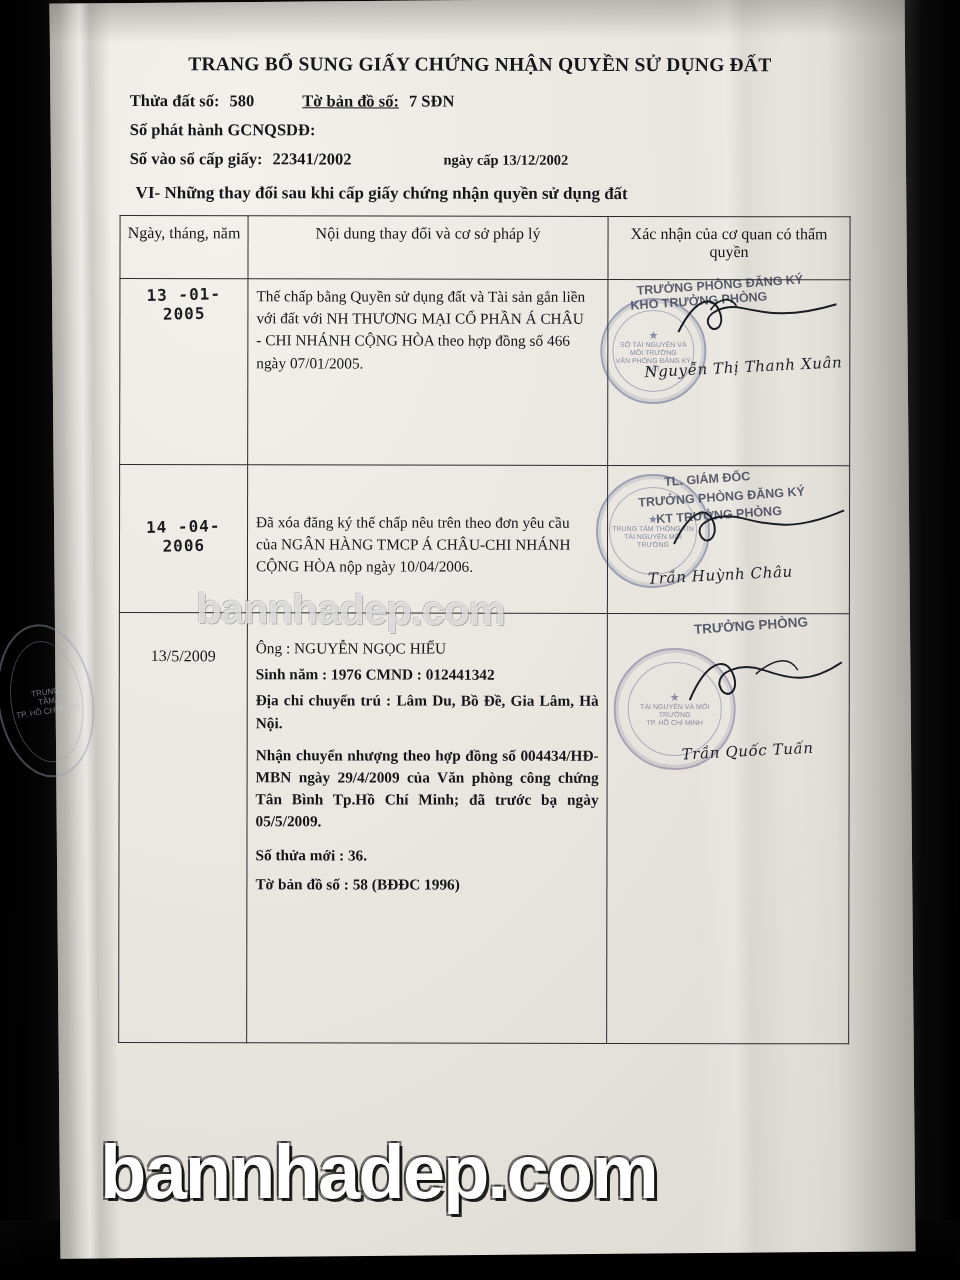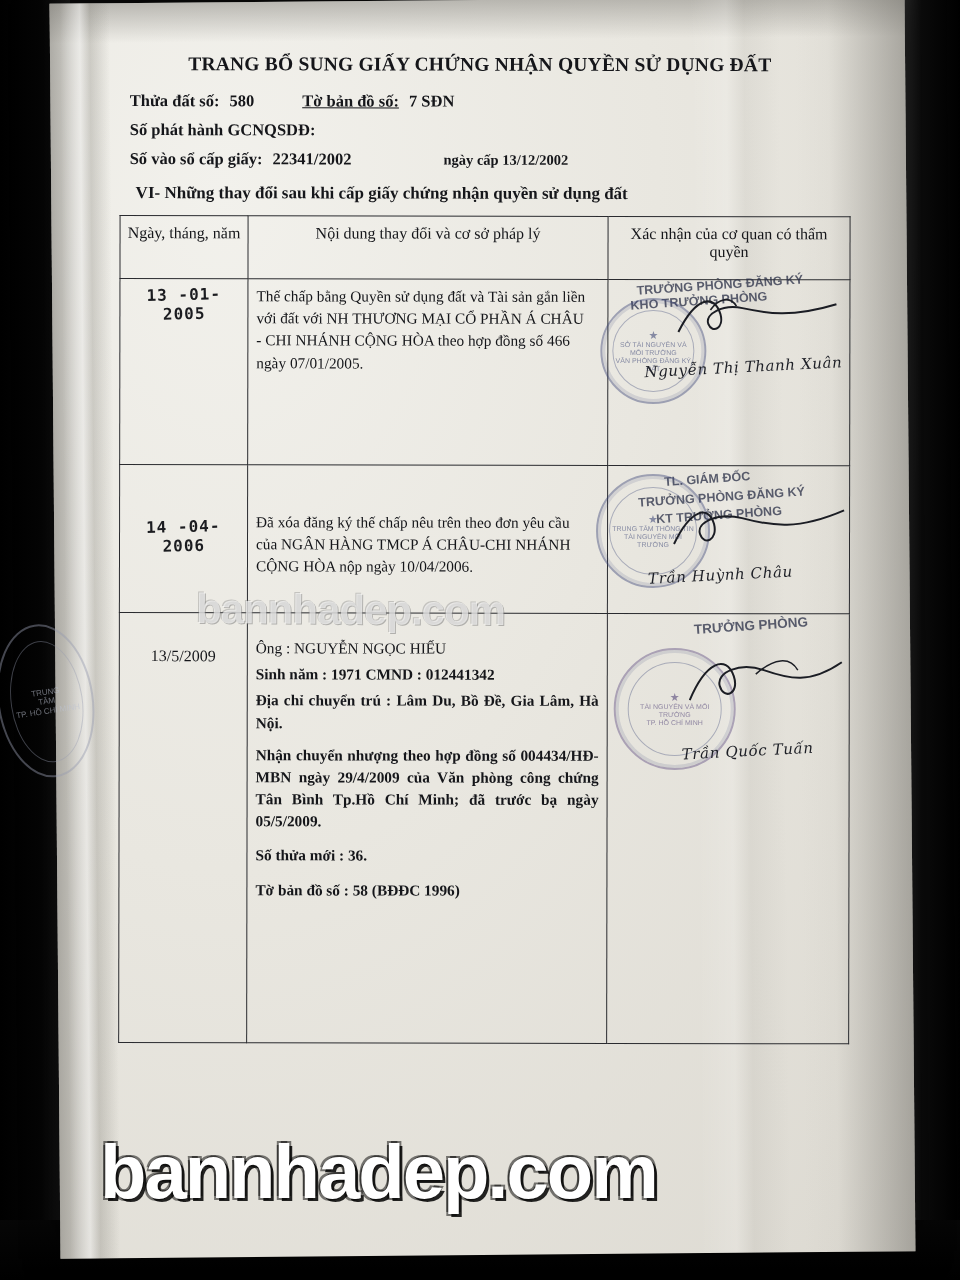--- a/index.html
+++ b/index.html
@@ -394,24 +394,24 @@
             </td>
           </tr>
 
           <tr class="row3">
             <td class="cell-date">
               <span style="display:inline-block;margin-top:28px;font-weight:normal;">13/5/2009</span>
             </td>
             <td class="cell-body">
               <div style="height:18px"></div>
               <span class="body-line" style="font-weight:normal;margin-bottom:4px;">Ông : NGUYỄN NGỌC HIẾU</span>
-              <span class="body-line" style="font-weight:bold;margin-bottom:4px;">Sinh năm : 1971                 CMND : 012441342</span>
+              <span class="body-line" style="font-weight:bold;margin-bottom:4px;">Sinh năm : 1976                 CMND : 012441342</span>
               <span class="body-line" style="font-weight:bold;margin-bottom:10px;">Địa chỉ chuyển trú : Lâm Du, Bồ Đề, Gia Lâm, Hà Nội.</span>
               <span class="body-line" style="font-weight:bold;margin-bottom:12px;">Nhận chuyển nhượng theo hợp đồng số 004434/HĐ-MBN ngày 29/4/2009 của Văn phòng công chứng Tân Bình Tp.Hồ Chí Minh; đã trước bạ ngày 05/5/2009.</span>
-              <span class="body-line" style="font-weight:bold;margin-bottom:12px;">Số thửa mới : 36.</span>
+              <span class="body-line" style="font-weight:bold;margin-bottom:6px;">Số thửa mới : 36.</span>
               <span class="body-line" style="font-weight:bold;">Tờ bản đồ số : 58 (BĐĐC 1996)</span>
             </td>
             <td class="cell-conf">
               <div class="conf-head-text" style="left:86px; top:4px; font-size:13.5px;">TRƯỞNG PHÒNG</div>
               <div class="stamp" style="left:6px; top:34px; width:118px; height:118px; border-color:rgba(80,60,120,0.5); color:rgba(75,60,115,0.7);">
                 <div class="s-in">
                   <div class="star">★</div>
                   <div>TÀI NGUYÊN VÀ MÔI TRƯỜNG</div>
                   <div>TP. HỒ CHÍ MINH</div>
                 </div>

